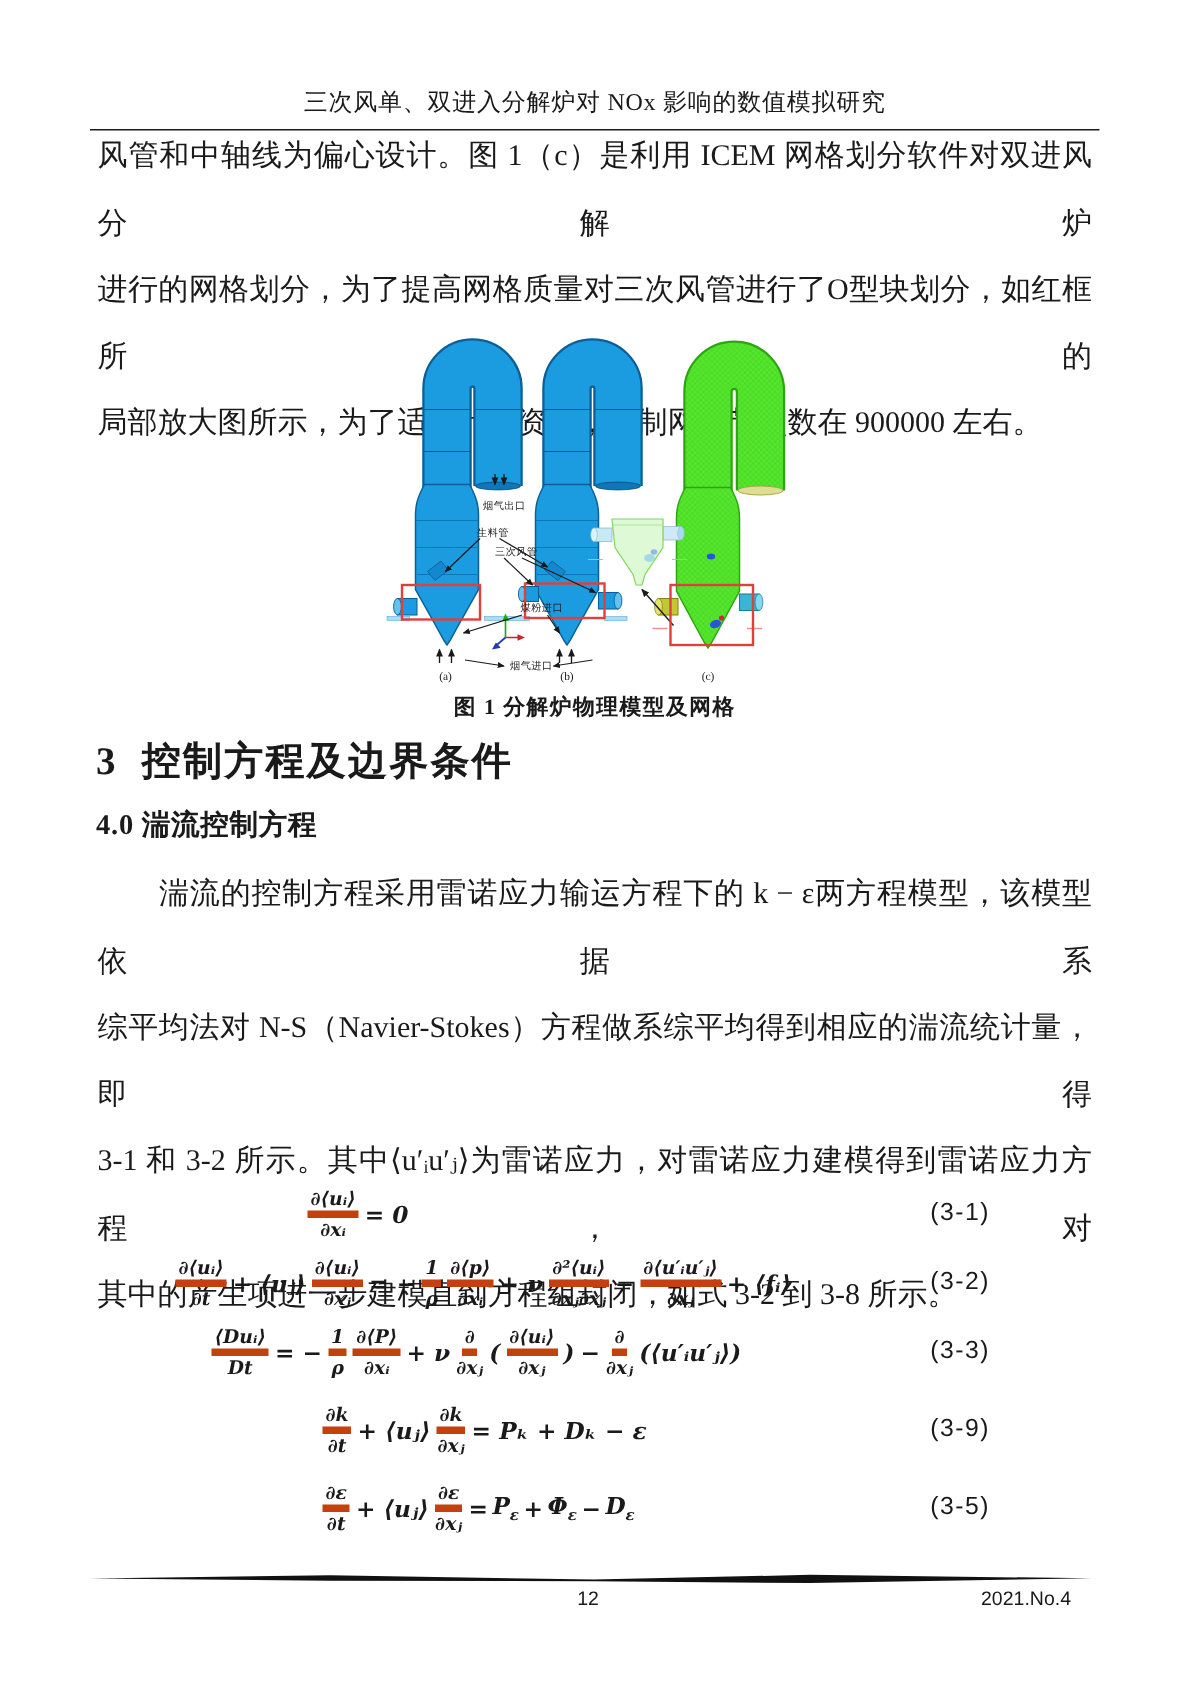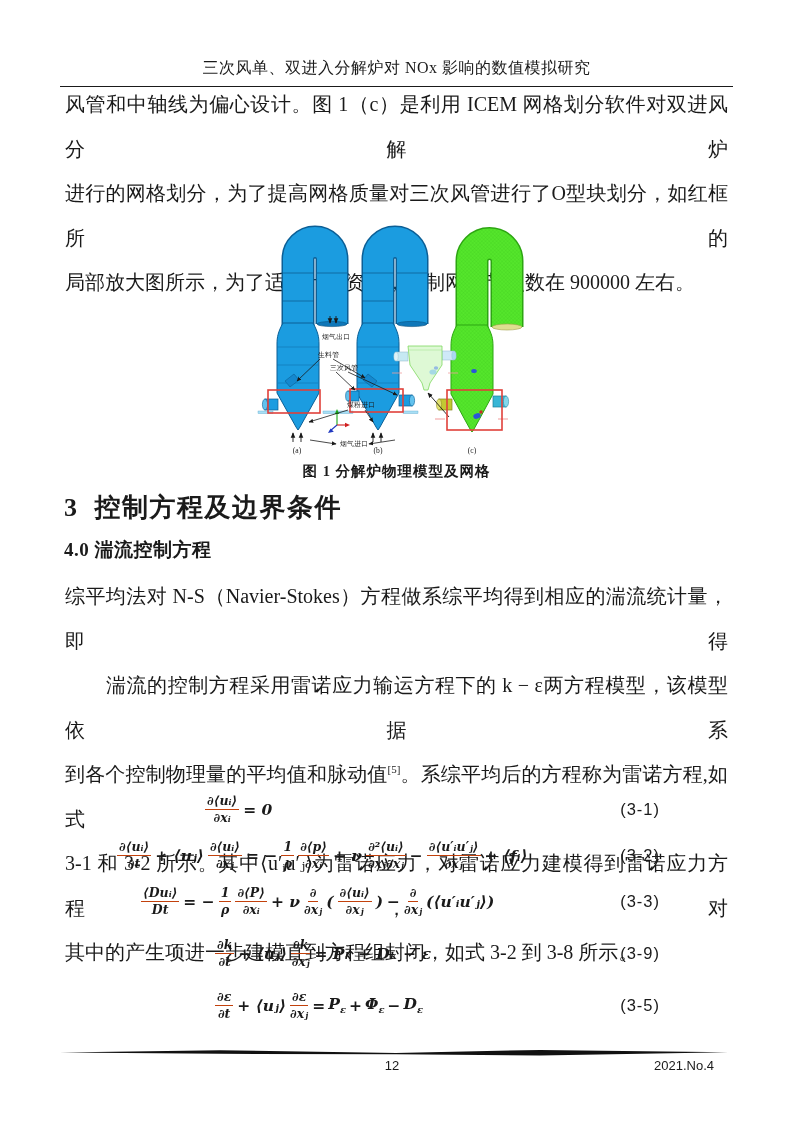--- a/index.html
+++ b/index.html
@@ -27,21 +27,21 @@
       letter-spacing:1.5px;white-space:pre;}
   .h2{position:absolute;top:537px;left:64px;font-size:19px;font-weight:bold;letter-spacing:.5px;}
   
   .eq-row{position:absolute;left:65px;width:663px;height:46px;}
   .eq-content{position:absolute;top:50%;transform:translateY(-50%);display:inline-flex;
       align-items:center;white-space:nowrap;font-family:"DejaVu Serif",serif;
       font-style:italic;font-weight:600;font-size:15.5px;}
   .eq-content .mtext{margin:0 2px;}
   .frac{display:inline-flex;flex-direction:column;align-items:center;margin:0 2px;
         font-size:12.5px;line-height:1.08;}
-  .frac .num{border-bottom:1px solid #c2410c;padding:0 2px 1px 2px;text-align:center;}
+  .frac .num{border-bottom:5px solid #c2410c;padding:0 2px 1px 2px;text-align:center;}
   .frac .den{padding-top:1px;}
   .msub{margin:0 1px;}
   .msub sub{font-size:10px;}
   .eq-number{position:absolute;right:68px;top:50%;transform:translateY(-50%);
       font-size:16.5px;font-family:Liberation Sans, sans-serif;letter-spacing:1px;}
   
   .frule{position:absolute;left:60px;top:1049px;width:668px;height:8px;}
   .frow{position:absolute;top:1058px;left:0;width:784px;height:18px;
         font-family:"Liberation Sans","DejaVu Sans",sans-serif;font-size:13px;}
   .fpage{position:absolute;left:0;width:100%;text-align:center;}
@@ -174,23 +174,22 @@
     <text class="figsub" x="242" y="240" text-anchor="middle">(c)</text>
   </svg>
   </div>
 
   <div class="caption">图 1 分解炉物理模型及网格</div>
 
   <div class="h1">3  控制方程及边界条件</div>
   <div class="h2">4.0 湍流控制方程</div>
 
   <div class="para p2">
+    <div class="bline just indent">湍流的控制方程采用雷诺应力输运方程下的 k − ε两方程模型，该模型依据系</div>
     <div class="bline just">综平均法对 N-S（Navier-Stokes）方程做系综平均得到相应的湍流统计量，即得</div>
-    <div class="bline just indent">湍流的控制方程采用雷诺应力输运方程下的 k − ε两方程模型，该模型依据系</div>
-    <div class="bline just"><span>到各个控制物理量的平均值和脉动值</span><sup class="cite">[5]</sup><span>。系综平均后的方程称为雷诺方程,如式</span></div>
     <div class="bline just">3-1 和 3-2 所示。其中⟨u′ᵢu′ⱼ⟩为雷诺应力，对雷诺应力建模得到雷诺应力方程，对</div>
     <div class="bline">其中的产生项进一步建模直到方程组封闭，如式 3-2 到 3-8 所示。</div>
   </div>
 
   <div class="eq-row" style="top:786px;">
     <span class="eq-content" style="left:138px;">
         <span class="frac">
           <span class="num">∂⟨uᵢ⟩</span>
           <span class="den">∂xᵢ</span>
         </span>

